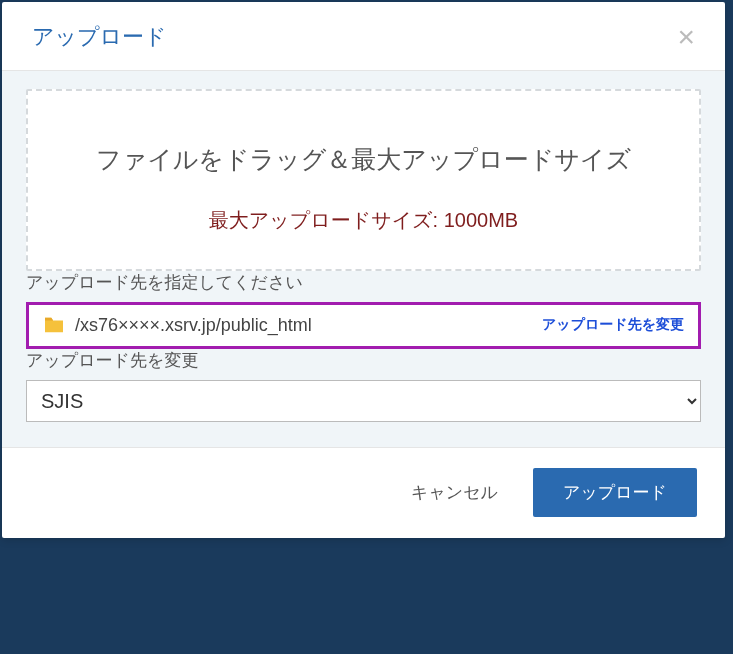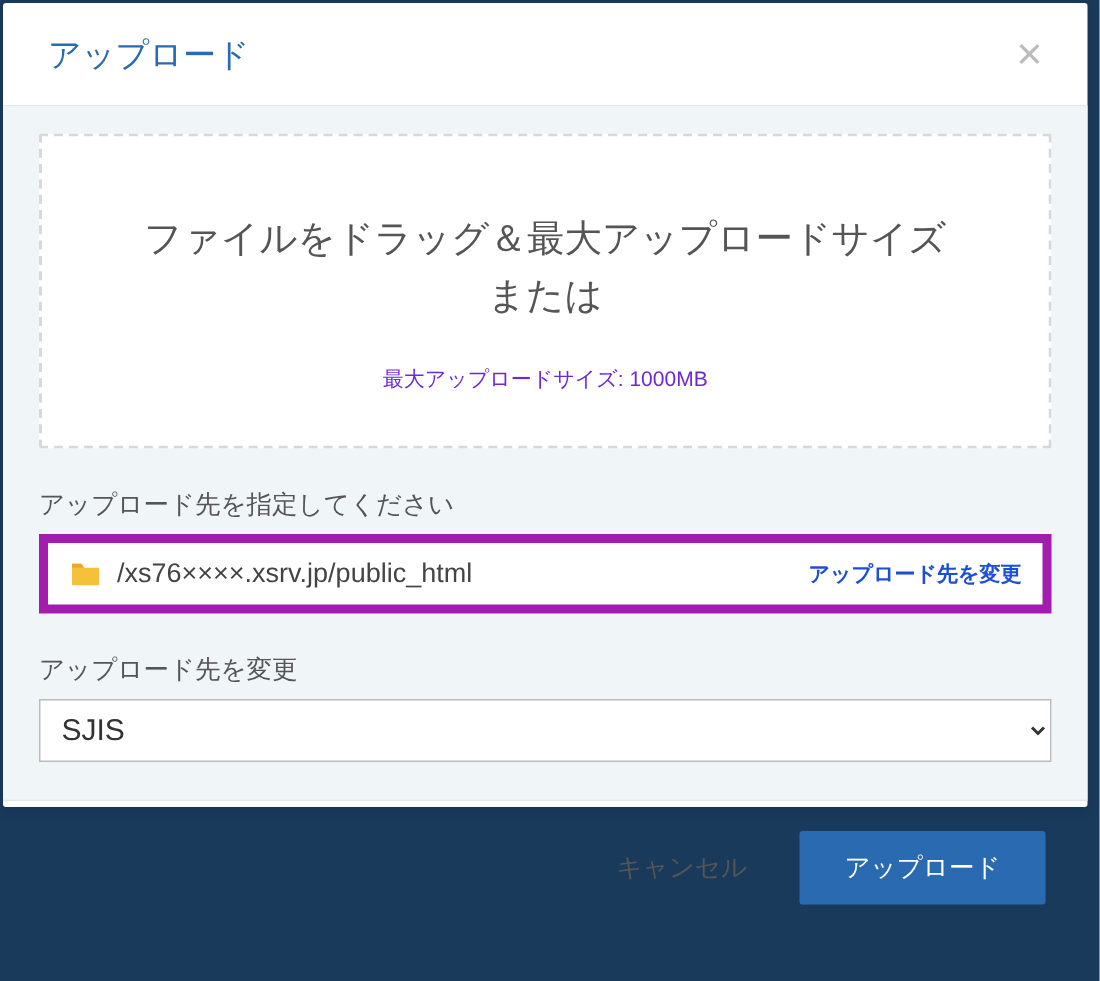--- a/index.html
+++ b/index.html
@@ -67,32 +67,31 @@
       background: #c9e2f2;
       color: #3a5a7a;
       border: none;
       padding: 14px 32px;
       font-size: 17px;
       cursor: pointer;
       font-family: inherit;
     }
     .max-size {
       margin-top: 28px;
-      font-size: 14px;
-      color: #6d28d9;
+      font-size: 20px;
+      color: #7f1d1d;
     }
     .section-label {
       font-size: 17px;
       color: #555;
-      margin-top: 26px;
       margin-bottom: 8px;
     }
     .path-row {
       background: #fff;
-      border: 6px solid #a21caf;
+      border: 3px solid #a21caf;
       display: flex;
       align-items: center;
       padding: 10px 14px;
     }
     .folder-icon {
       width: 22px;
       height: 18px;
       margin-right: 10px;
       flex-shrink: 0;
     }
@@ -160,21 +159,20 @@
     <div class="modal-title">アップロード</div>
     <button class="close-btn">
       <span>×</span>
     </button>
   </div>
 
   <div class="modal-body">
     <div class="dropzone">
       <div class="drop-text">
         <div>ファイルをドラッグ＆最大アップロードサイズ</div>
-        <div>または</div>
       </div>
       <div class="max-size">最大アップロードサイズ: 1000MB</div>
     </div>
 
     <div class="section-label">アップロード先を指定してください</div>
     <div class="path-row">
       <svg class="folder-icon" viewBox="0 0 24 20">
         <path d="M2 2 L9 2 L11 5 L22 5 L22 18 L2 18 Z" fill="#f5c13b"></path>
         <path d="M2 2 L9 2 L11 5 L2 5 Z" fill="#e8a82a"></path>
       </svg>

